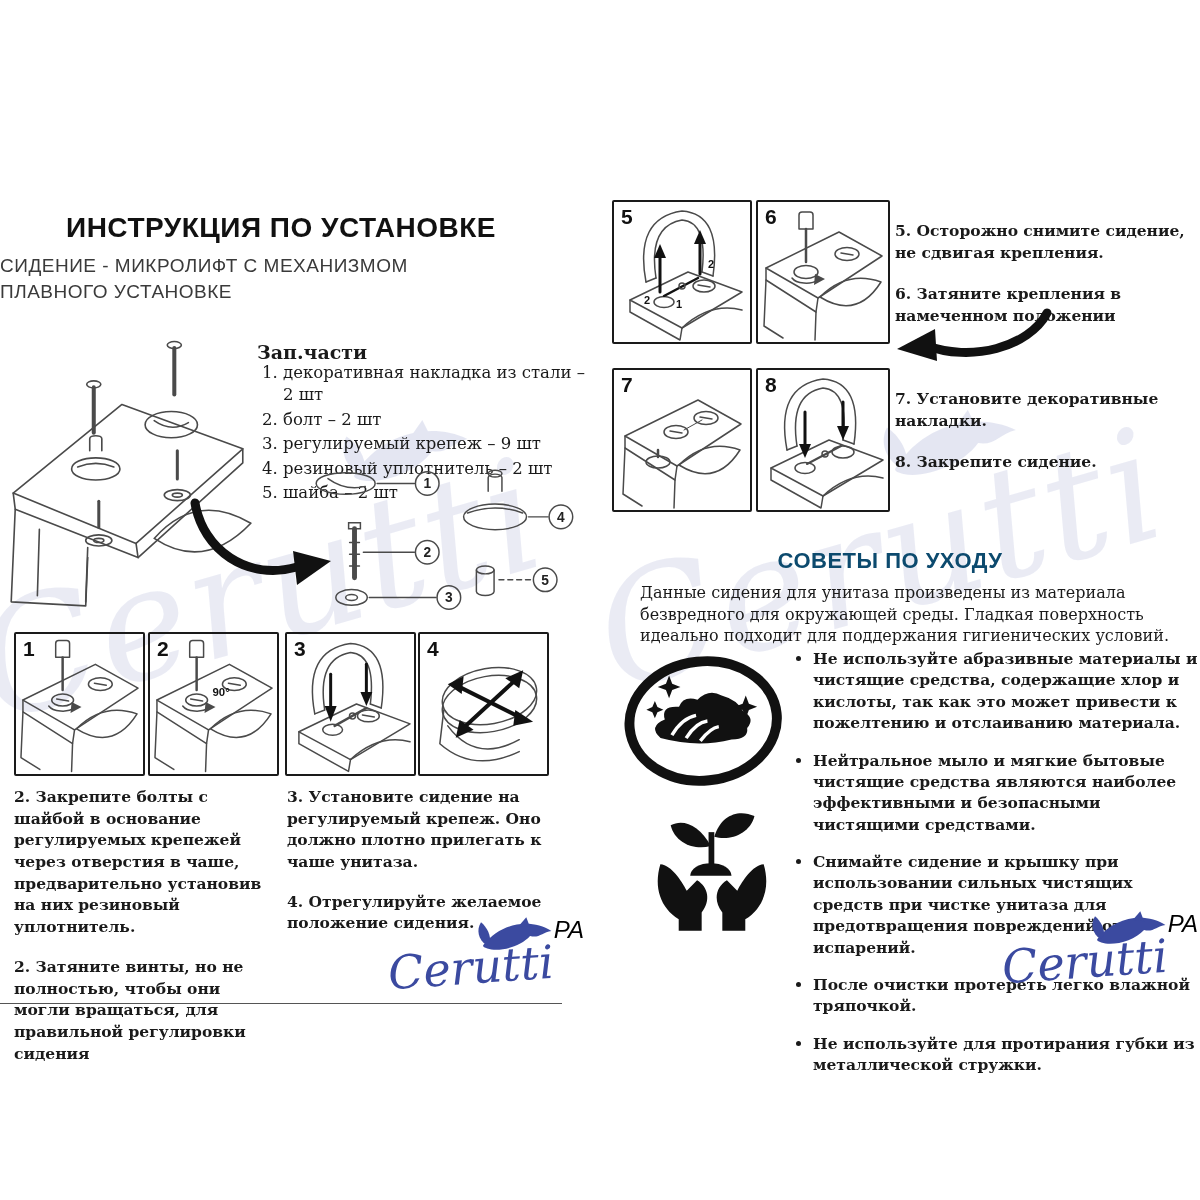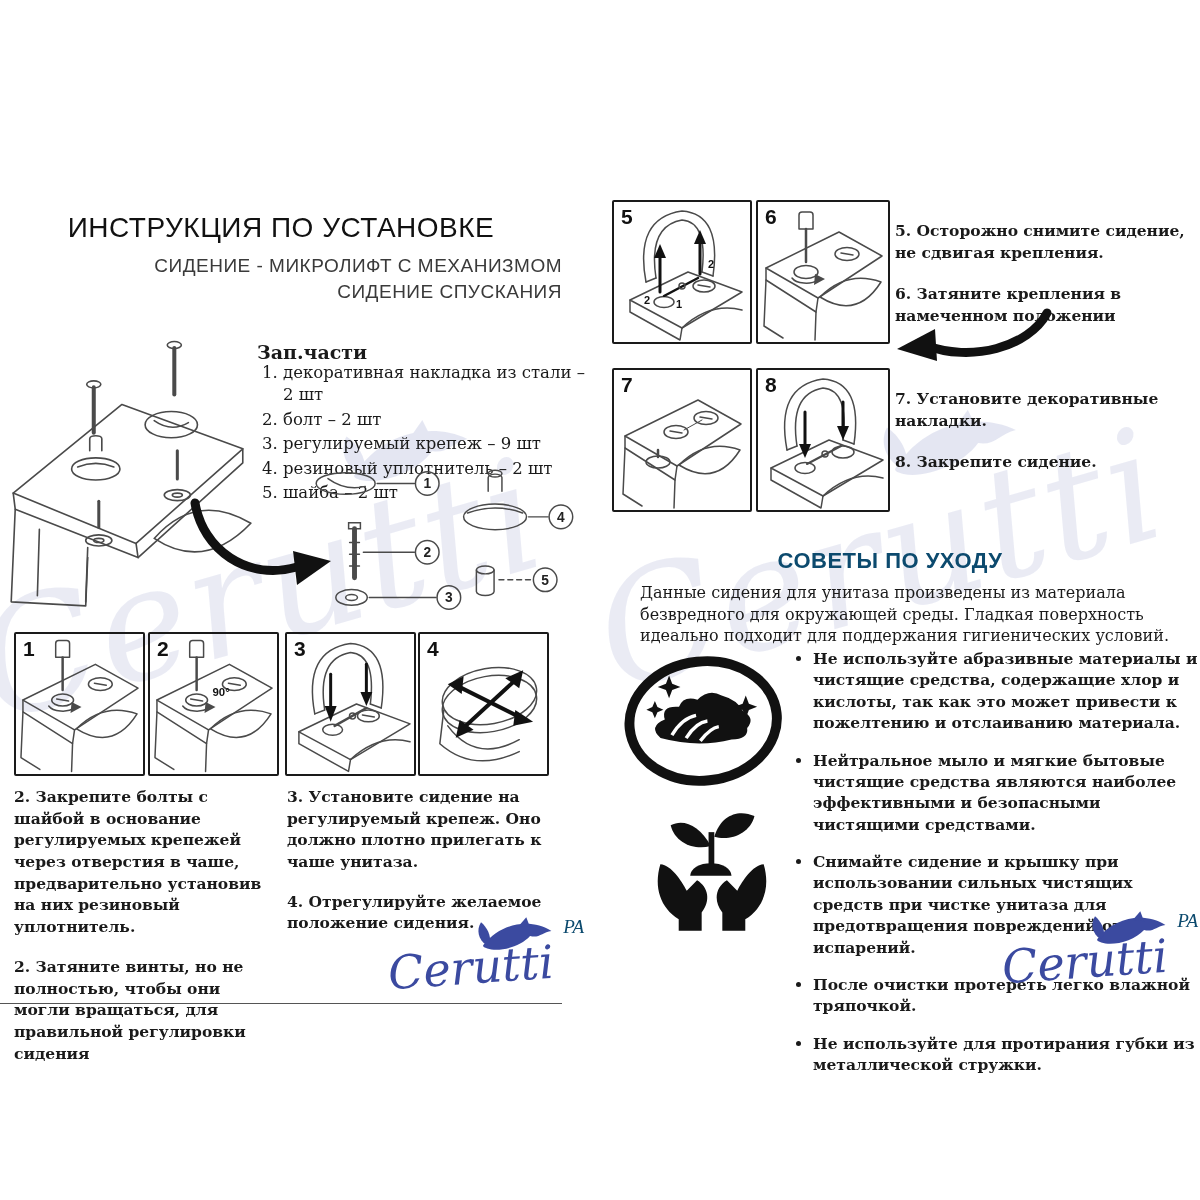--- a/index.html
+++ b/index.html
@@ -1,22 +1,22 @@
 <!DOCTYPE html>
 <html><head>
 <meta charset="utf-8">
 <style>
   html,body{margin:0;padding:0;background:#fff;}
   .page{position:relative;width:1200px;height:1200px;background:#ffffff;overflow:hidden;
         font-family:"DejaVu Serif",serif;color:#1a1a1a;}
   .abs{position:absolute;}
   
   .title{left:0;top:212px;width:562px;text-align:center;font-family:"Liberation Sans",sans-serif;
-         font-weight:normal;font-size:28px;letter-spacing:.5px;color:#111;}
-  .subtitle{left:0;width:562px;text-align:right;font-family:"Liberation Sans",sans-serif;
+         font-weight:bold;font-size:28px;letter-spacing:.5px;color:#111;}
+  .subtitle{left:0;width:562px;text-align:left;font-family:"Liberation Sans",sans-serif;
             font-size:19px;letter-spacing:.5px;color:#3a3a3a;}
   .sub1{top:255px;} .sub2{top:281px;}
   
   .parts-head{left:257px;top:341px;font-size:19px;font-weight:bold;}
   .parts-list{left:257px;top:362px;width:308px;margin:0;padding:0 0 0 26px;font-size:16.5px;line-height:1.36;}
   .parts-list li{margin:0 0 2px 0;}
   
   .step{font-size:15.5px;font-weight:bold;line-height:1.4;}
   .stepsA{left:14px;top:786px;width:262px;}
   .stepsB{left:287px;top:786px;width:272px;}
@@ -32,22 +32,22 @@
   .care-head{left:600px;top:548px;width:580px;text-align:center;font-family:"Liberation Sans",sans-serif;
              font-weight:bold;font-size:22px;letter-spacing:.5px;color:#0c4a6e;}
   .care-intro{left:640px;top:582px;width:566px;text-align:left;font-size:16px;line-height:1.35;}
   .care-bullets{left:795px;top:648px;width:392px;margin:0;padding:0 0 0 18px;}
   .care-bullets li{font-size:15.5px;font-weight:bold;line-height:1.38;margin:0 0 16px 0;}
   
   .logo{position:absolute;width:180px;}
   .logo-text{font-family:"DejaVu Serif",serif;font-style:italic;font-size:46px;line-height:1;
              color:#3b4aa0;transform:rotate(-4deg);}
   .logo-dolphin{position:absolute;right:4px;top:-30px;width:88px;height:44px;}
-  .logo-suffix{position:absolute;right:-16px;top:-28px;font-family:Liberation Serif, serif;
-               font-style:italic;font-size:19px;color:#0c4a6e;}
+  .logo-suffix{position:absolute;right:-16px;top:-28px;font-family:Liberation Sans, sans-serif;
+               font-style:italic;font-size:24px;color:#000000;}
   .logoL{left:388px;top:944px;}
   .logoR{left:1002px;top:938px;}
   .rule{left:0;top:1003px;width:562px;border-top:1.6px solid #555;height:0;}
   
   .wm{font-family:"DejaVu Serif",serif;font-style:italic;color:#3b4aa0;pointer-events:none;white-space:nowrap;}
   .wm-script{font-size:155px;opacity:.10;transform:rotate(-16deg);letter-spacing:3px;}
   .wmL{left:-30px;top:500px;} .wmR{left:590px;top:470px;}
   .wm-dolphin{opacity:.13;pointer-events:none;}
   svg{display:block;}
   svg text{font-family:"Liberation Sans",sans-serif;}
@@ -65,21 +65,21 @@
     <path fill="#3b4aa0" d="M34,9 L40,2 L43,10 Z"></path>
   </svg>
   <svg class="abs wm-dolphin" style="left:880px;top:405px;width:160px;height:80px;transform:rotate(-6deg);" viewBox="0 0 70 34">
     <path fill="#3b4aa0" d="M6,24 C20,6 44,3 60,13 C53,14 50,19 43,17 C35,26 18,30 9,27 C6,26 5,25 6,24 Z"></path>
     <path fill="#3b4aa0" d="M8,24 C2,20 0,12 4,6 C9,10 12,17 11,22 Z"></path>
     <path fill="#3b4aa0" d="M34,9 L40,2 L43,10 Z"></path>
   </svg>
 
   <div class="abs title">ИНСТРУКЦИЯ ПО УСТАНОВКЕ</div>
   <div class="abs subtitle sub1">СИДЕНИЕ - МИКРОЛИФТ С МЕХАНИЗМОМ</div>
-  <div class="abs subtitle sub2">СИДЕНИЕ СПУСКАНИЯ</div>
+  <div class="abs subtitle sub2">ПЛАВНОГО УСТАНОВКЕ</div>
 
   <svg class="abs" style="left:0px;top:332px;width:258px;height:292px;" viewBox="0 0 250 290" fill="none" stroke="#4a4a4a" stroke-width="1.6" stroke-linecap="round" stroke-linejoin="round">
     <path d="M10,160 L118,72 L238,116 L132,210 Z"></path>
     <path d="M10,160 L12,176 L134,224 L132,210"></path>
     <path d="M238,116 L238,130 L134,224"></path>
     <path d="M12,176 L8,268 L82,272 L84,224"></path>
     <path d="M36,196 L34,262 M84,214 L82,268"></path>
     <path d="M150,205 Q192,158 246,190 Q200,238 150,205 Z"></path>
     <line x1="90" y1="55" x2="90" y2="100" stroke-width="4"></line>
     <ellipse cx="90" cy="52" rx="7" ry="3.5"></ellipse>

